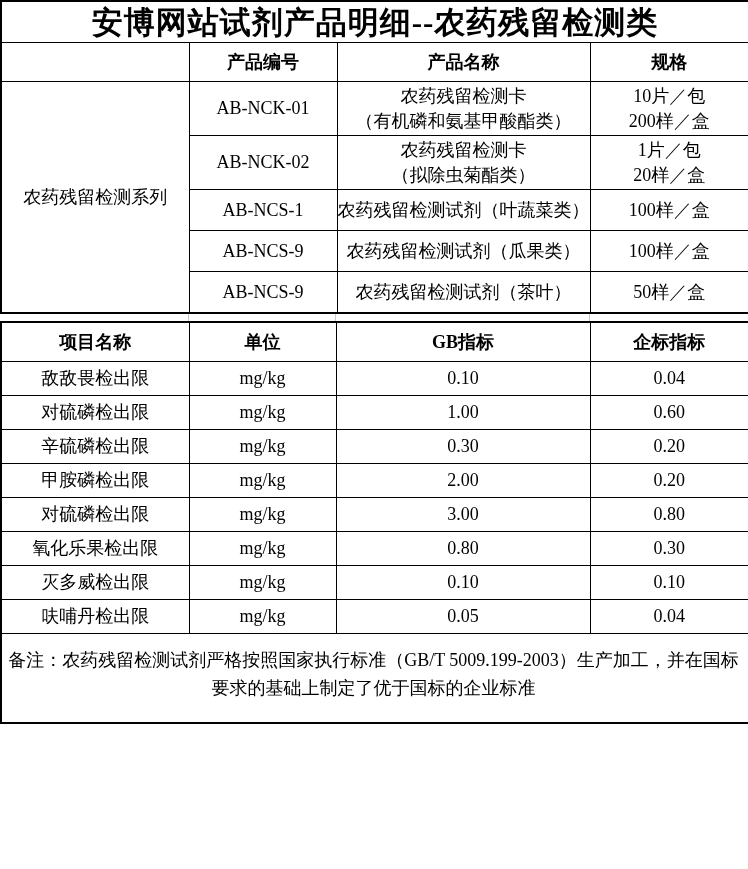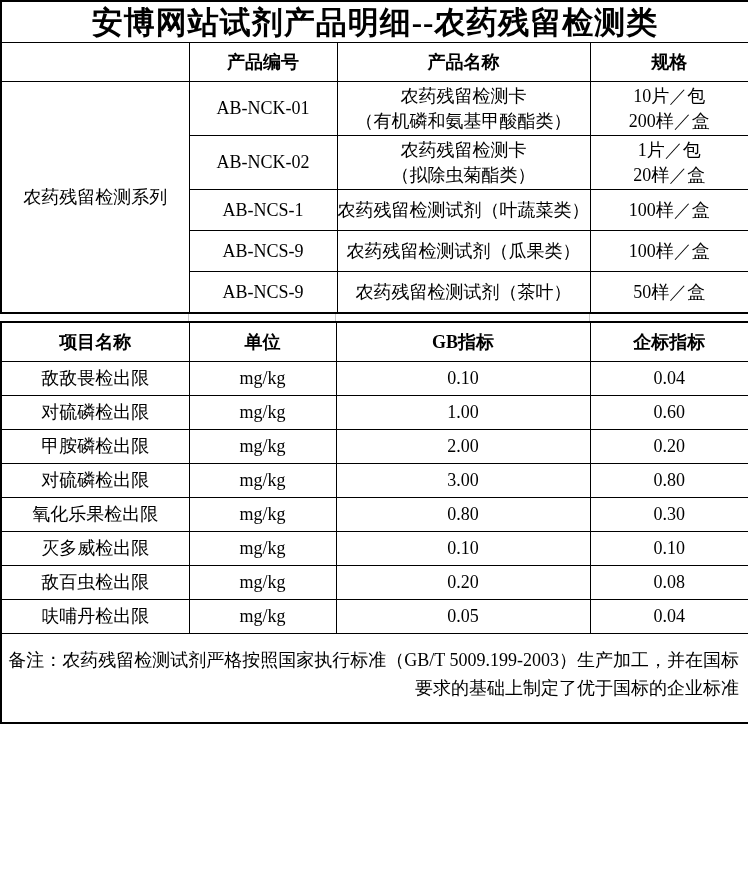--- a/index.html
+++ b/index.html
@@ -53,21 +53,21 @@
   }
   .table-gap .gapline {
     position: absolute;
     top: 0;
     width: 1px;
     height: 100%;
     background: #c8c8c8;
   }
   .note-cell {
     height: 76px;
-    text-align: right;
+    text-align: center;
     vertical-align: top;
     padding: 12px 9px 0 6px;
     line-height: 28px;
     white-space: pre-line;
   }
 </style>
 </head>
 <body>
 
 <div class="page">
@@ -148,20 +148,26 @@
       <td>0.10</td>
       <td>0.04</td>
     </tr>
     <tr class="limit-row">
       <td>对硫磷检出限</td>
       <td>mg/kg</td>
       <td>1.00</td>
       <td>0.60</td>
     </tr>
     <tr class="limit-row">
+      <td>辛硫磷检出限</td>
+      <td>mg/kg</td>
+      <td>0.30</td>
+      <td>0.20</td>
+    </tr>
+    <tr class="limit-row">
       <td>甲胺磷检出限</td>
       <td>mg/kg</td>
       <td>2.00</td>
       <td>0.20</td>
     </tr>
     <tr class="limit-row">
       <td>对硫磷检出限</td>
       <td>mg/kg</td>
       <td>3.00</td>
       <td>0.80</td>
@@ -170,26 +176,20 @@
       <td>氧化乐果检出限</td>
       <td>mg/kg</td>
       <td>0.80</td>
       <td>0.30</td>
     </tr>
     <tr class="limit-row">
       <td>灭多威检出限</td>
       <td>mg/kg</td>
       <td>0.10</td>
       <td>0.10</td>
-    </tr>
-    <tr class="limit-row">
-      <td>敌百虫检出限</td>
-      <td>mg/kg</td>
-      <td>0.20</td>
-      <td>0.08</td>
     </tr>
     <tr class="limit-row">
       <td>呋哺丹检出限</td>
       <td>mg/kg</td>
       <td>0.05</td>
       <td>0.04</td>
     </tr>
     <tr>
       <td class="note-cell" colspan="4">备注：农药残留检测试剂严格按照国家执行标准（GB/T 5009.199-2003）生产加工，并在国标
 要求的基础上制定了优于国标的企业标准</td>

